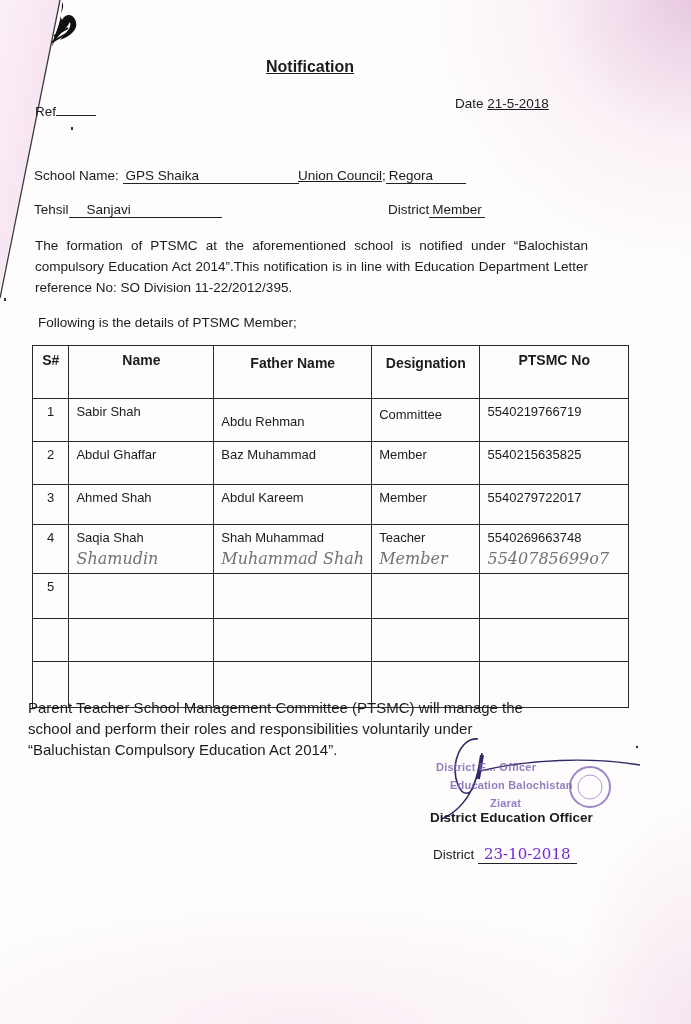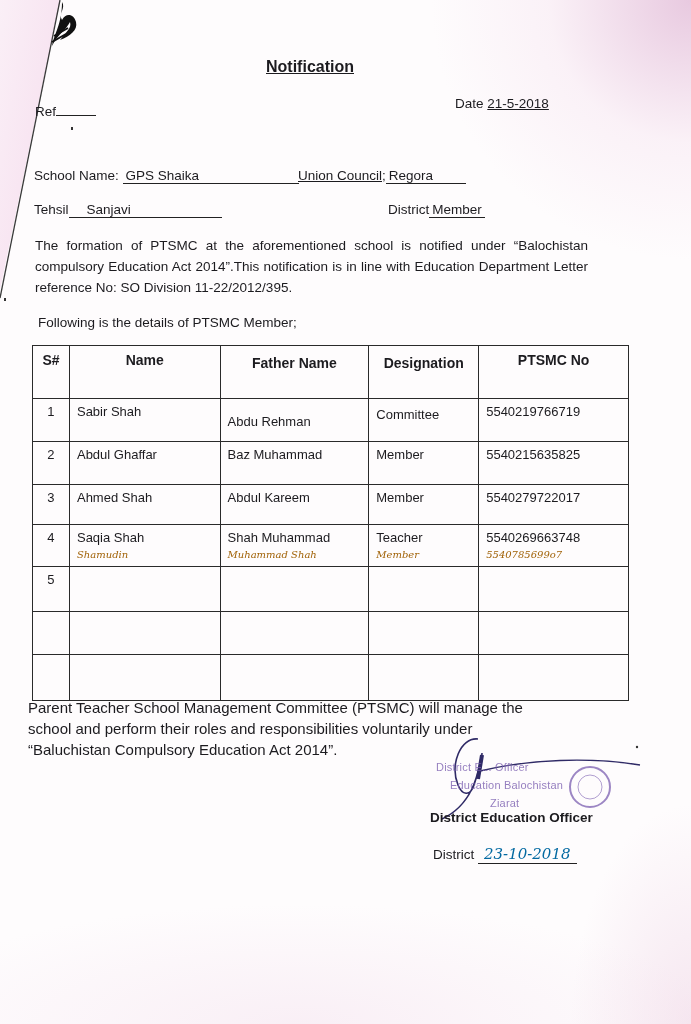--- a/index.html
+++ b/index.html
@@ -41,27 +41,27 @@
 
   table.members {
     position: absolute; left: 32px; top: 345px; width: 597px; border-collapse: collapse;
     font-size: 13px;
   }
   table.members td, table.members th {
     border: 1.3px solid #2a2a2a; vertical-align: top; padding: 5px 7px; text-align: left;
   }
   table.members th { font-weight: bold; font-size: 14px; text-align: center; height: 38px; padding-top: 6px; }
   table.members td.sn { text-align: center; }
-  .hw { font-family: "DejaVu Serif", serif; font-style: italic; color: #a16207; font-size: 10px; display: block; margin-top: 4px; white-space: nowrap; overflow: visible; }
+  .hw { font-family: "DejaVu Serif", serif; font-style: italic; color: #737373; font-size: 16px; display: block; margin-top: 4px; white-space: nowrap; overflow: visible; }
 
   .sig-area { position: absolute; left: 420px; top: 735px; width: 240px; height: 90px; }
-  .stamp-text { position: absolute; color: #7b5fb0; font-weight: normal; font-size: 11px; opacity: 0.8; letter-spacing: 0.2px; }
+  .stamp-text { position: absolute; color: #7b5fb0; font-weight: bold; font-size: 11px; opacity: 0.8; letter-spacing: 0.2px; }
   .officer { left: 430px; top: 810px; font-size: 13.5px; font-weight: bold; }
   .district-date { left: 433px; top: 845px; font-size: 13.5px; }
-  .hw-date { font-family: "DejaVu Serif", serif; font-style: italic; color: #0369a1; font-size: 15px; border-bottom: 1px solid #222; padding: 0 6px; }
+  .hw-date { font-family: "DejaVu Serif", serif; color: #6d28d9; font-size: 15px; border-bottom: 1px solid #222; padding: 0 6px; }
   .tick { position: absolute; width: 2px; height: 3px; background: #333; }
 </style>
 </head>
 <body>
 
 <div class="page-bg"></div>
 <div class="fold-edge"></div>
 <svg class="fold-line" viewBox="0 0 62 300">
   <line x1="60" y1="0" x2="0" y2="298" stroke="#3a3a3a" stroke-width="1.3"></line>
 </svg>

